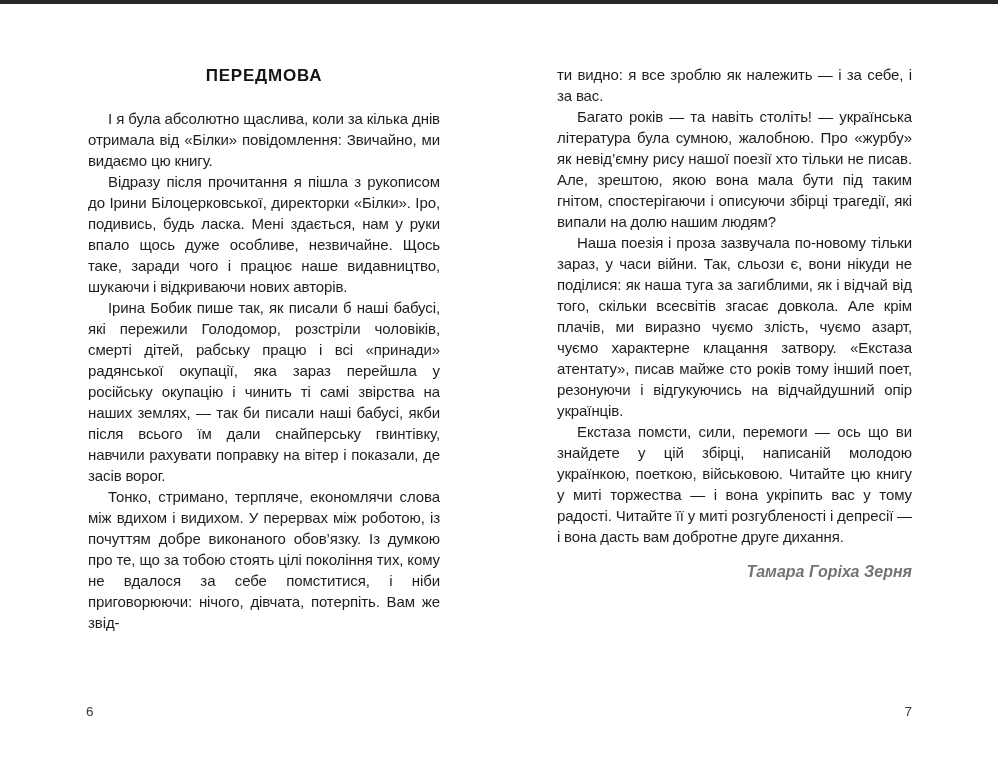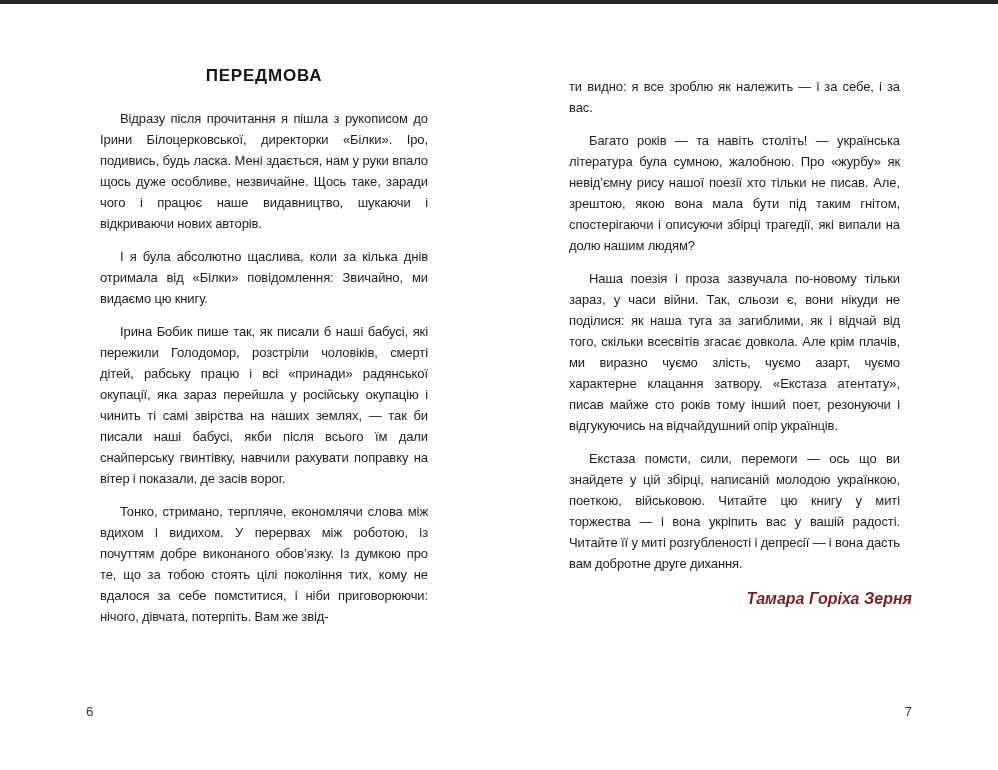--- a/index.html
+++ b/index.html
@@ -46,41 +46,41 @@
     line-height: 20px;
     font-weight: 700;
     letter-spacing: 0.8px;
     text-align: center;
     color: #151515;
   }
   .page-right .body-text {
     padding-top: 64px;
   }
   .body-text p.para {
-    margin: 12px;
-    font-size: 13px;
+    margin: 0;
+    font-size: 15px;
     line-height: 21px;
     text-align: justify;
     text-justify: inter-word;
     text-indent: 20px;
     letter-spacing: -0.1px;
     word-spacing: -0.2px;
     hyphens: none;
   }
   .body-text p.para.no-indent {
     text-indent: 0;
   }
   .signature {
     margin-top: 14px;
     font-size: 16px;
     line-height: 21px;
     font-weight: 700;
     font-style: italic;
     text-align: right;
-    color: #7f1d1d;
+    color: #737373;
   }
   .pagenum {
     position: absolute;
     top: 704px;
     font-size: 13.5px;
     line-height: 16px;
     color: #3c3c3c;
   }
   .pagenum-left { left: 86px; }
   .pagenum-right { right: 86px; }
@@ -88,33 +88,33 @@
 </head>
 <body>
 
 <div class="spread">
 
   <div class="top-edge"></div>
 
   <section class="page page-left">
     <h1 class="heading">ПЕРЕДМОВА</h1>
     <div class="body-text">
+        <p class="para">І я була абсолютно щаслива, коли за кілька днів отримала від «Білки» повідомлення: Звичайно, ми видаємо цю книгу.</p>
         <p class="para">Відразу після прочитання я пішла з рукописом до Ірини Білоцерковської, директорки «Білки». Іро, подивись, будь ласка. Мені здається, нам у руки впало щось дуже особливе, незвичайне. Щось таке, заради чого і працює наше видавництво, шукаючи і відкриваючи нових авторів.</p>
-        <p class="para">І я була абсолютно щаслива, коли за кілька днів отримала від «Білки» повідомлення: Звичайно, ми видаємо цю книгу.</p>
         <p class="para">Ірина Бобик пише так, як писали б наші бабусі, які пережили Голодомор, розстріли чоловіків, смерті дітей, рабську працю і всі «принади» радянської окупації, яка зараз перейшла у російську окупацію і чинить ті самі звірства на наших землях, — так би писали наші бабусі, якби після всього їм дали снайперську гвинтівку, навчили рахувати поправку на вітер і показали, де засів ворог.</p>
         <p class="para">Тонко, стримано, терпляче, економлячи слова між вдихом і видихом. У перервах між роботою, із почуттям добре виконаного обов’язку. Із думкою про те, що за тобою стоять цілі покоління тих, кому не вдалося за себе помститися, і ніби приговорюючи: нічого, дівчата, потерпіть. Вам же звід-</p>
       </div>
   </section>
 
   <section class="page page-right">
     <div class="body-text">
         <p class="para no-indent">ти видно: я все зроблю як належить — і за себе, і за вас.</p>
         <p class="para">Багато років — та навіть століть! — українська література була сумною, жалобною. Про «журбу» як невід’ємну рису нашої поезії хто тільки не писав. Але, зрештою, якою вона мала бути під таким гнітом, спостерігаючи і описуючи збірці трагедії, які випали на долю нашим людям?</p>
         <p class="para">Наша поезія і проза зазвучала по-новому тільки зараз, у часи війни. Так, сльози є, вони нікуди не поділися: як наша туга за загиблими, як і відчай від того, скільки всесвітів згасає довкола. Але крім плачів, ми виразно чуємо злість, чуємо азарт, чуємо характерне клацання затвору. «Екстаза атентату», писав майже сто років тому інший поет, резонуючи і відгукуючись на відчайдушний опір українців.</p>
-        <p class="para">Екстаза помсти, сили, перемоги — ось що ви знайдете у цій збірці, написаній молодою українкою, поеткою, військовою. Читайте цю книгу у миті торжества — і вона укріпить вас у вашій радості. Читайте її у миті розгубленості і депресії — і вона дасть вам добротне друге дихання.</p>
+        <p class="para">Екстаза помсти, сили, перемоги — ось що ви знайдете у цій збірці, написаній молодою українкою, поеткою, військовою. Читайте цю книгу у миті торжества — і вона укріпить вас у тому радості. Читайте її у миті розгубленості і депресії — і вона дасть вам добротне друге дихання.</p>
       </div>
     <div class="signature">Тамара Горіха Зерня</div>
   </section>
 
   <div class="pagenum pagenum-left">6</div>
 
   <div class="pagenum pagenum-right">7</div>
 
 </div>
 

